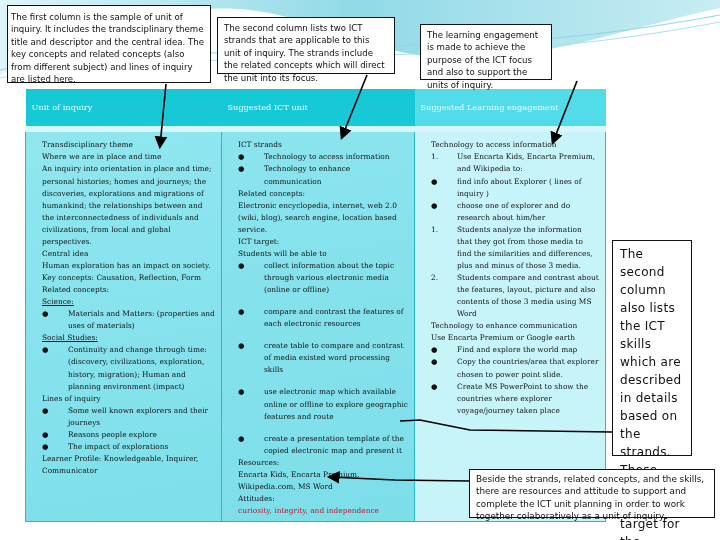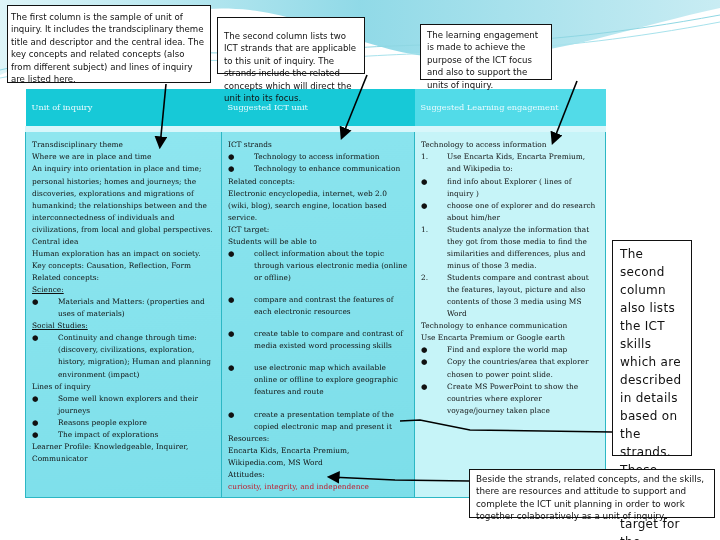--- a/index.html
+++ b/index.html
@@ -7,38 +7,38 @@
   body { position: relative; font-family: "DejaVu Serif", serif; }
 
   .bg-swoosh { position: absolute; left: 0; top: 0; width: 720px; height: 170px; z-index: 0; }
 
   .callout {
     position: absolute; background: #ffffff; border: 1px solid #111;
     font-family: "DejaVu Sans", sans-serif; color: #111; z-index: 3;
     line-height: 1.45; font-size: 8.6px;
   }
   #callout-1 { left: 7px; top: 5px; width: 204px; height: 78px; padding: 5px 3px; }
-  #callout-2 { left: 217px; top: 17px; width: 148px; height: 57px; padding: 12px 6px; }
+  #callout-2 { left: 217px; top: 17px; width: 178px; height: 57px; padding: 4px 6px; }
   #callout-3 { left: 420px; top: 24px; width: 132px; height: 56px; padding: 4px 6px; }
   #callout-4 { left: 612px; top: 240px; width: 80px; height: 216px; padding: 4px 7px; font-size: 12px; line-height: 1.5; letter-spacing: 0.3px; }
   #callout-5 { left: 469px; top: 469px; width: 246px; height: 49px; padding: 3px 6px; font-size: 8.8px; line-height: 1.42; }
 
   table.uoi {
     position: absolute; left: 25px; top: 89px; width: 581px; height: 406px;
     border-collapse: collapse; z-index: 1;
     font-family: "DejaVu Serif", serif; font-size: 7.4px; color: #111; line-height: 1.63;
   }
   table.uoi th {
     height: 28px; text-align: left; font-weight: normal; color: #e8fbff;
     padding: 12px 6px; font-size: 8.2px; vertical-align: middle;
   }
   table.uoi th.c1, table.uoi th.c2 { background: #17c9d7; }
   table.uoi th.c3 { background: #52dbe8; }
   table.uoi td {
-    vertical-align: top; padding: 7px 6px 4px 6px;
+    vertical-align: top; padding: 7px 6px 4px 16px;
     border: 1px solid #2cb7c4; border-top: 6px solid #d8f7fb;
   }
   table.uoi td.c1 { width: 196px; background: linear-gradient(170deg,#8fe6ef 0%,#7ddfea 100%); }
   table.uoi td.c2 { width: 193px; background: linear-gradient(170deg,#8ae4ee 0%,#7cdee9 100%); }
   table.uoi td.c3 { background: #c6f4f8; }
 
   .line { display: block; }
   .u { text-decoration: underline; }
   .bl { display: flex; }
   .bl .m { width: 26px; flex: 0 0 26px; padding-left: 0; }

